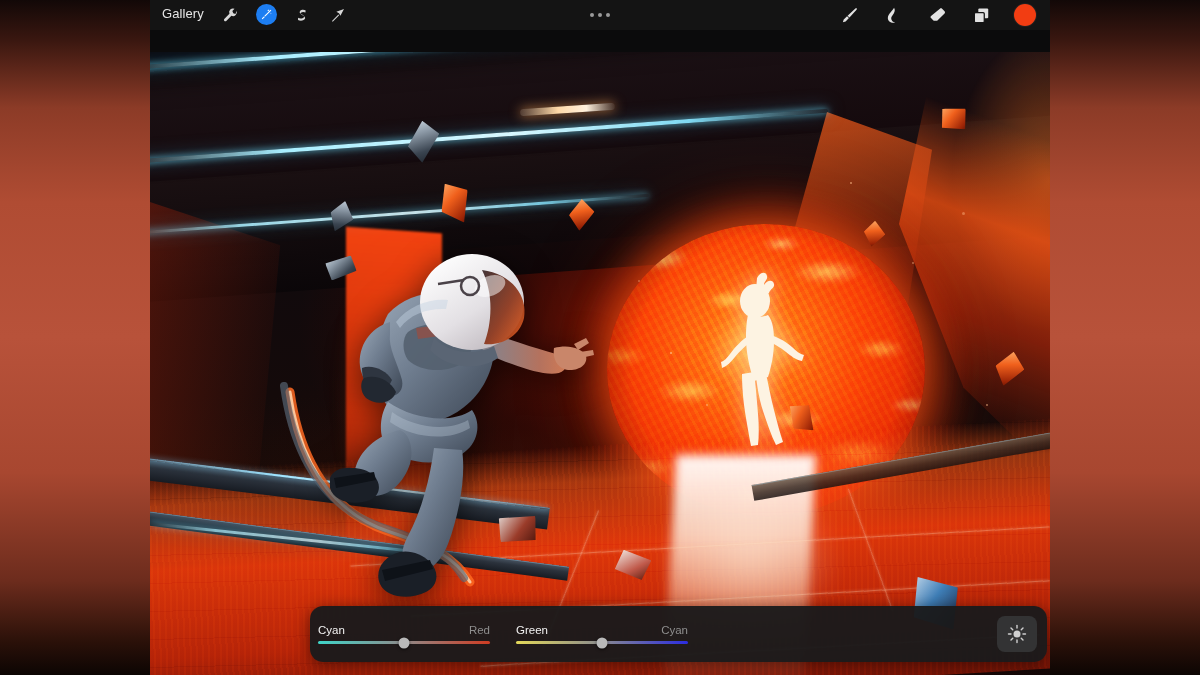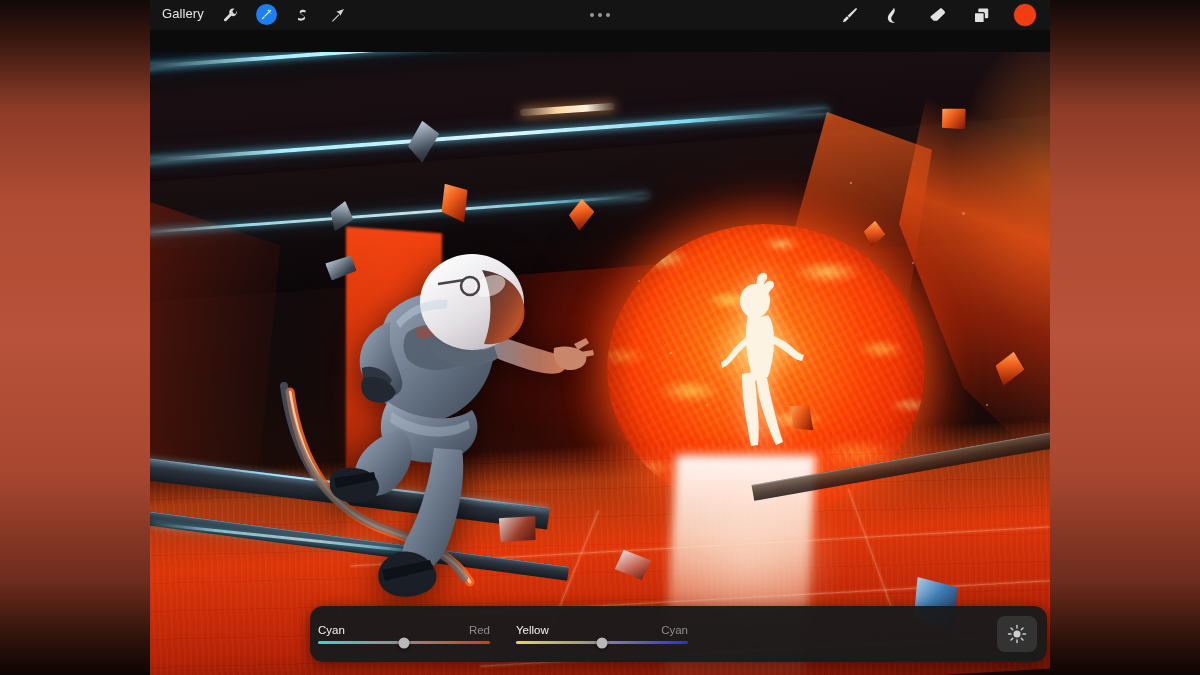--- a/index.html
+++ b/index.html
@@ -630,21 +630,21 @@
         <span class="lbl-b">Red</span>
       </div>
       <div class="track cr" style="background: linear-gradient(to right, rgb(63, 212, 200) 0%, rgb(141, 141, 141) 48%, rgb(207, 60, 34) 100%);">
         <span class="knob" style="left:50%;"></span>
       </div>
     </div>
 
 
     <div class="slider-group">
       <div class="slider-labels">
-        <span class="lbl-a">Yellow</span>
+        <span class="lbl-a">Green</span>
         <span class="lbl-b">Cyan</span>
       </div>
       <div class="track yb" style="background: linear-gradient(to right, rgb(227, 216, 90) 0%, rgb(141, 141, 141) 48%, rgb(43, 44, 224) 100%);">
         <span class="knob" style="left:50%;"></span>
       </div>
     </div>
 
     <div class="bright-btn">
       <svg width="20" height="20" viewBox="0 0 24 24">
         <circle cx="12" cy="12" r="4.2" fill="#cfcfcf"></circle>

